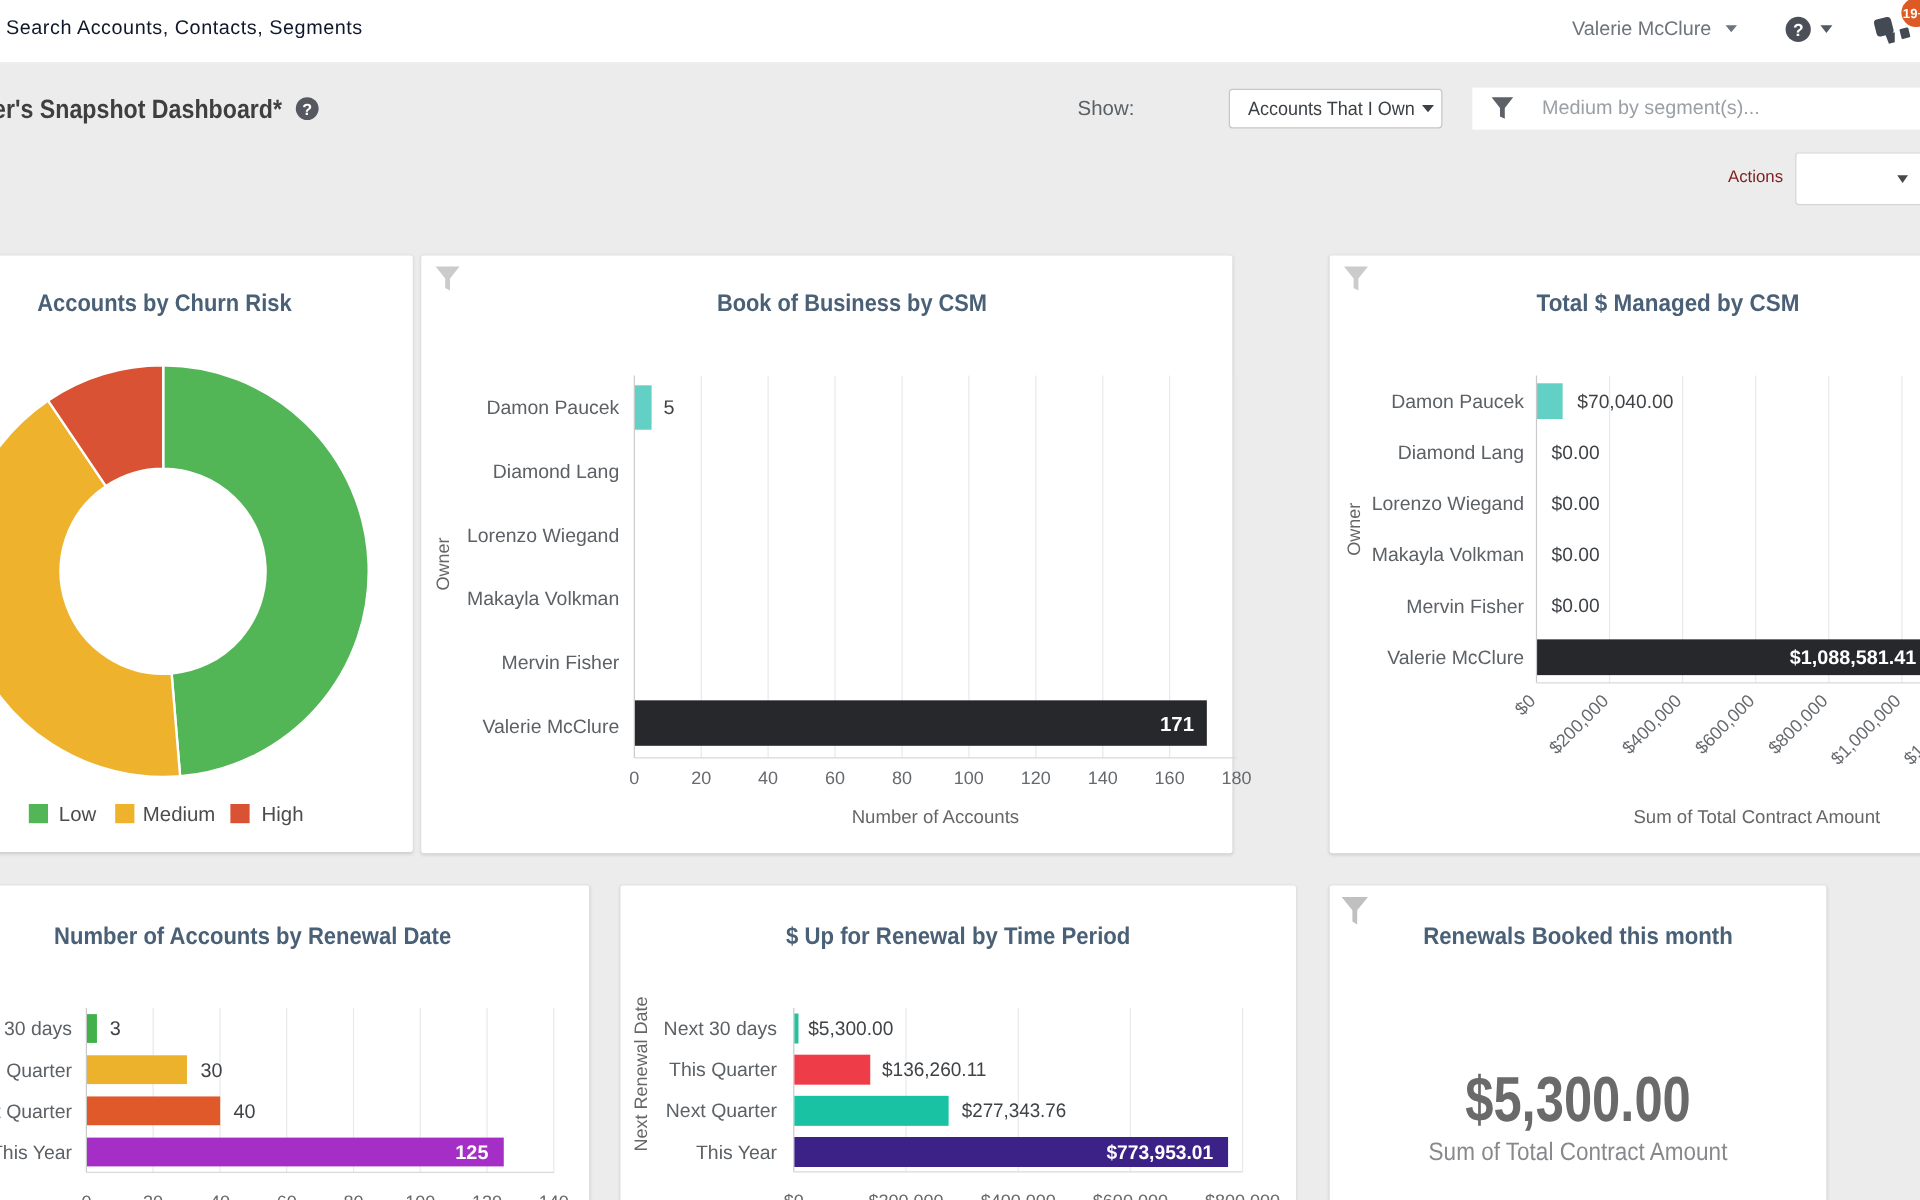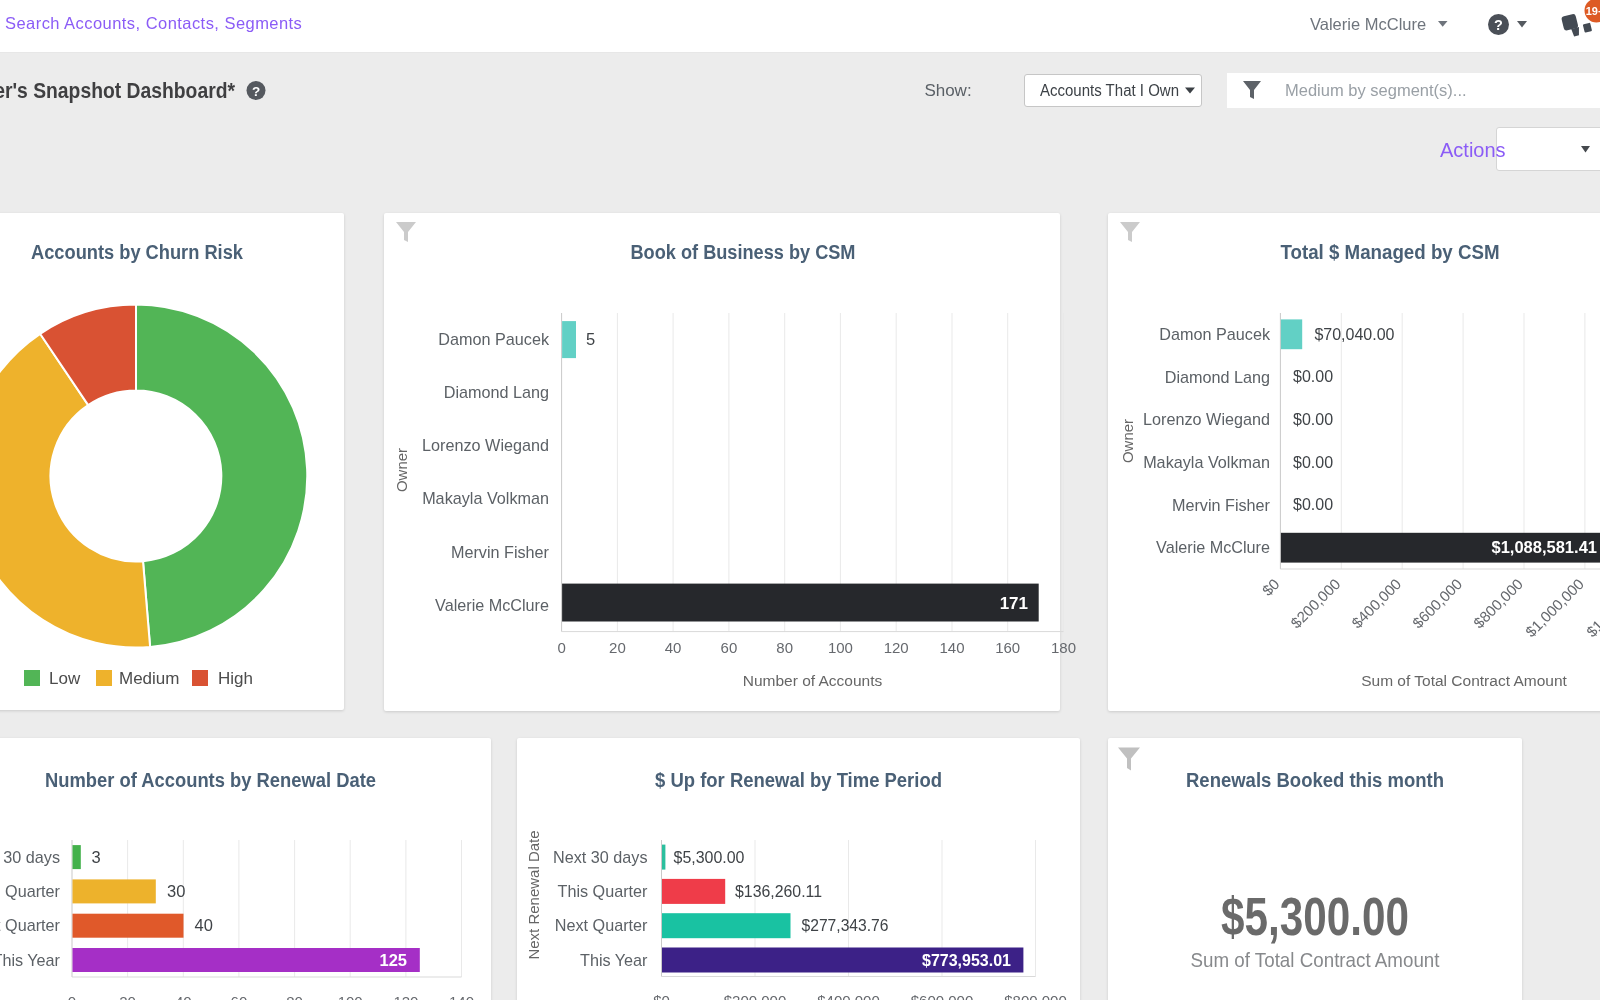--- a/index.html
+++ b/index.html
@@ -2,21 +2,21 @@
 <html><head><meta charset="utf-8"><style>
 html,body{margin:0;padding:0}
 body{width:1600px;height:1000px;overflow:hidden;position:relative;background:#ececec;font-family:"Liberation Sans",sans-serif}
 .card{position:absolute;background:#fff;border-radius:2px;box-shadow:0 1px 3px rgba(0,0,0,.14)}
 .abs{position:absolute}
 svg{display:block}
 </style></head>
 <body>
 
 <div class="abs" style="left:0;top:0;width:1600px;height:52px;background:#fff;border-bottom:1px solid #e7e7e7"></div>
-<div class="abs" style="left:5px;top:14px;font-size:16.5px;color:#8b5cf6;letter-spacing:.45px">Search Accounts, Contacts, Segments</div>
+<div class="abs" style="left:5px;top:14px;font-size:16.5px;color:#0f172a;letter-spacing:.45px">Search Accounts, Contacts, Segments</div>
 <div class="abs" style="left:1310px;top:15px;font-size:16.5px;color:#6e747c">Valerie McClure</div>
 <svg class="abs" style="left:0;top:0" width="1600" height="52">
   <polygon points="1438,21 1447.5,21 1442.7,26.8" fill="#6e747c"></polygon>
   <circle cx="1498.5" cy="24.5" r="10.5" fill="#4b5058"></circle>
   <text x="1498.5" y="30" font-size="14.5" font-weight="bold" fill="#fff" text-anchor="middle">?</text>
   <polygon points="1517,21 1527,21 1522,27.5" fill="#555a60"></polygon>
   <g fill="#434a53">
     <g transform="rotate(-14 1570 22)">
       <rect x="1562.5" y="15" width="14.5" height="14.5" rx="3"></rect>
       <path d="M1569.5,29 L1577.5,29 L1575.5,37 L1570.5,37 Z"></path>
@@ -25,33 +25,33 @@
   </g>
   <circle cx="1596.5" cy="10.5" r="12" fill="#dd5a24"></circle>
   <text x="1595" y="15" font-size="11" font-weight="bold" fill="#fff" text-anchor="middle">19+</text>
 </svg>
 
 <svg class="abs" style="left:0;top:60px" width="400" height="60">
   <text x="-67" y="38" font-size="22" font-weight="bold" fill="#3f3f41" textLength="302" lengthAdjust="spacingAndGlyphs">Manager's Snapshot Dashboard*</text>
   <circle cx="256" cy="30.5" r="9.5" fill="#55595f"></circle>
   <text x="256" y="35.5" font-size="13.5" font-weight="bold" fill="#fff" text-anchor="middle">?</text>
 </svg>
-<div class="abs" style="left:898px;top:81px;width:100px;text-align:center;font-size:17px;color:#5a6066">Show:</div>
+<div class="abs" style="left:898px;top:81px;width:100px;text-align:left;font-size:17px;color:#5a6066">Show:</div>
 <div class="abs" style="left:1024px;top:74px;width:176px;height:31px;background:#fff;border:1px solid #c6c6c6;border-radius:3px"></div>
 <svg class="abs" style="left:1024px;top:74px" width="176" height="31">
   <text x="16" y="21.5" font-size="16px" fill="#3c4146" textLength="139" lengthAdjust="spacingAndGlyphs">Accounts That I Own</text>
   <polygon points="161,13.5 171,13.5 166,19.5" fill="#3c4146"></polygon>
 </svg>
 <div class="abs" style="left:1227px;top:73px;width:373px;height:35px;background:#fff"></div>
 <svg class="abs" style="left:1240px;top:78px" width="30" height="26">
     <path d="M3,3 L21,3 L14,12 L14,21 L10,19 L10,12 Z" fill="#5d6268"></path>
   </svg>
 <div class="abs" style="left:1285px;top:81px;font-size:16.5px;color:#9aa0a6">Medium by segment(s)...</div>
 <div class="abs" style="left:1496px;top:127px;width:120px;height:42px;background:#fff;border:1px solid #d5d5d5;border-radius:3px"></div>
-<div class="abs" style="left:1440px;top:139px;font-size:20px;color:#8b5cf6">Actions</div>
+<div class="abs" style="left:1440px;top:139px;font-size:14px;color:#7f1d1d">Actions</div>
 <svg class="abs" style="left:1576px;top:139px" width="20" height="20">
     <polygon points="5,7 14,7 9.5,13.5" fill="#45494e"></polygon>
   </svg>
 
 <div class="card" style="left:-70px;top:213px;width:414px;height:497px">
 <svg width="414" height="497" viewBox="0 0 414 497">
   <text x="207" y="46" text-anchor="middle" font-size="20" font-weight="bold" fill="#4a6076" textLength="212" lengthAdjust="spacingAndGlyphs">Accounts by Churn Risk</text>
   <g stroke="#fff" stroke-width="2" stroke-linejoin="round">
     <path d="M206.0,91.5 A171.5,171.5 0 0 1 220.1,433.9 L213.0,348.2 A85.5,85.5 0 0 0 206.0,177.5 Z" fill="#52b556"></path>
     <path d="M220.1,433.9 A171.5,171.5 0 0 1 110.1,120.8 L158.2,192.1 A85.5,85.5 0 0 0 213.0,348.2 Z" fill="#eeb22c"></path>
@@ -61,21 +61,21 @@
     <rect x="94" y="457" width="16" height="16" fill="#52b556"></rect>
         <text x="119" y="471">Low</text>
     <rect x="166" y="457" width="16" height="16" fill="#eeb22c"></rect>
         <text x="189" y="471">Medium</text>
     <rect x="262" y="457" width="16" height="16" fill="#d95233"></rect>
         <text x="288" y="471">High</text>
   </g>
 </svg>
 </div>
 
-<div class="card" style="left:384px;top:213px;width:676px;height:498px">
+<div class="card" style="left:351px;top:213px;width:676px;height:498px">
 <svg width="712" height="498" viewBox="0 0 712 498">
   <path d="M12,9 L32,9 L24,19 L24,29 L20,27 L20,19 Z" fill="#cbcbcb"></path>
   <text x="359" y="46" text-anchor="middle" font-size="20" font-weight="bold" fill="#4a6076" textLength="225" lengthAdjust="spacingAndGlyphs">Book of Business by CSM</text>
   <g stroke="#e9e9e9" stroke-width="1">
     <line x1="233.4" y1="100" x2="233.4" y2="418.6"></line>
         <line x1="289.1" y1="100" x2="289.1" y2="418.6"></line>
         <line x1="344.9" y1="100" x2="344.9" y2="418.6"></line>
         <line x1="400.7" y1="100" x2="400.7" y2="418.6"></line>
         <line x1="456.4" y1="100" x2="456.4" y2="418.6"></line>
         <line x1="512.2" y1="100" x2="512.2" y2="418.6"></line>

